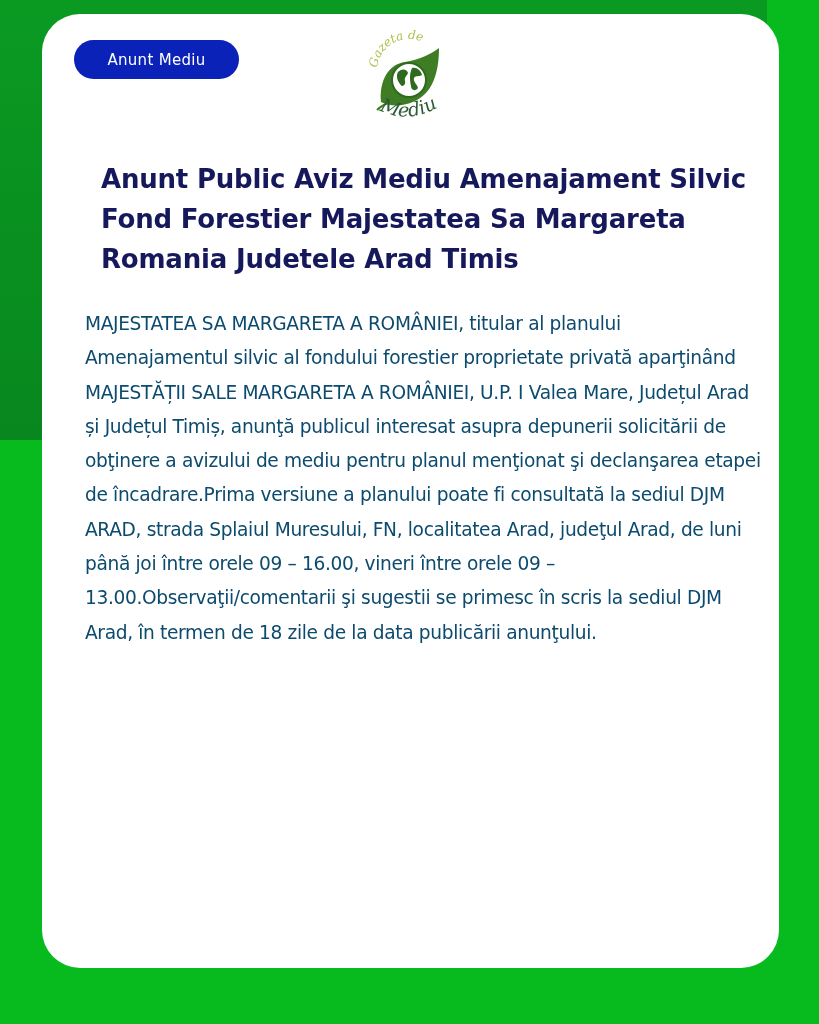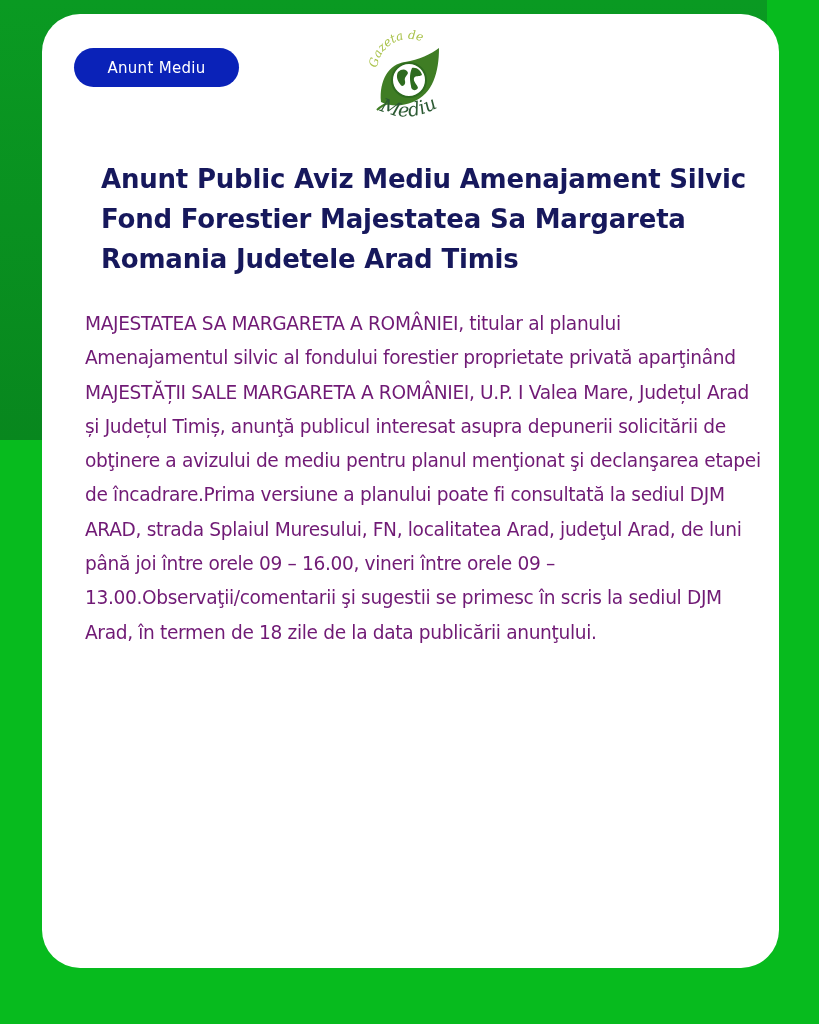--- a/index.html
+++ b/index.html
@@ -1,22 +1,22 @@
 <!DOCTYPE html>
 <html><head>
 <meta charset="utf-8">
 <style>
   html,body{margin:0;padding:0;}
   body{width:819px;height:1024px;position:relative;overflow:hidden;background:#07bb1e;font-family:"DejaVu Sans",sans-serif;}
   .bg-dark{position:absolute;left:0;top:0;width:767px;height:440px;background:linear-gradient(180deg,#0a9a22 0%,#08871e 100%);}
   .card{position:absolute;left:42px;top:14px;width:737px;height:954px;background:#ffffff;border-radius:38px;}
-  .badge{position:absolute;left:74px;top:40px;width:165px;height:39px;border-radius:20px;background:#0a22b8;color:#ffffff;font-size:15px;letter-spacing:0.3px;display:flex;align-items:center;justify-content:center;margin-top:8px;}
+  .badge{position:absolute;left:74px;top:40px;width:165px;height:39px;border-radius:20px;background:#0a22b8;color:#ffffff;font-size:15px;letter-spacing:0.3px;display:flex;align-items:center;justify-content:center;}
   .logo{position:absolute;left:355px;top:28px;width:105px;height:105px;}
   .title{position:absolute;left:85px;top:143px;width:680px;margin:16px;color:#16185c;font-family:"DejaVu Sans",sans-serif;font-weight:bold;font-size:26px;line-height:40px;letter-spacing:-0.2px;}
-  .body-text{position:absolute;left:85px;top:307px;width:680px;margin:0;color:#701a75;font-family:"DejaVu Sans",sans-serif;font-size:18.6px;line-height:34.3px;letter-spacing:-0.35px;}
+  .body-text{position:absolute;left:85px;top:307px;width:680px;margin:0;color:#0c4a6e;font-family:"DejaVu Sans",sans-serif;font-size:18.6px;line-height:34.3px;letter-spacing:-0.35px;}
 </style>
 </head>
 <body>
 
 <div class="bg-dark"></div>
 
 <div class="card"></div>
 
 <div class="badge">
   <span>Anunt Mediu</span>

